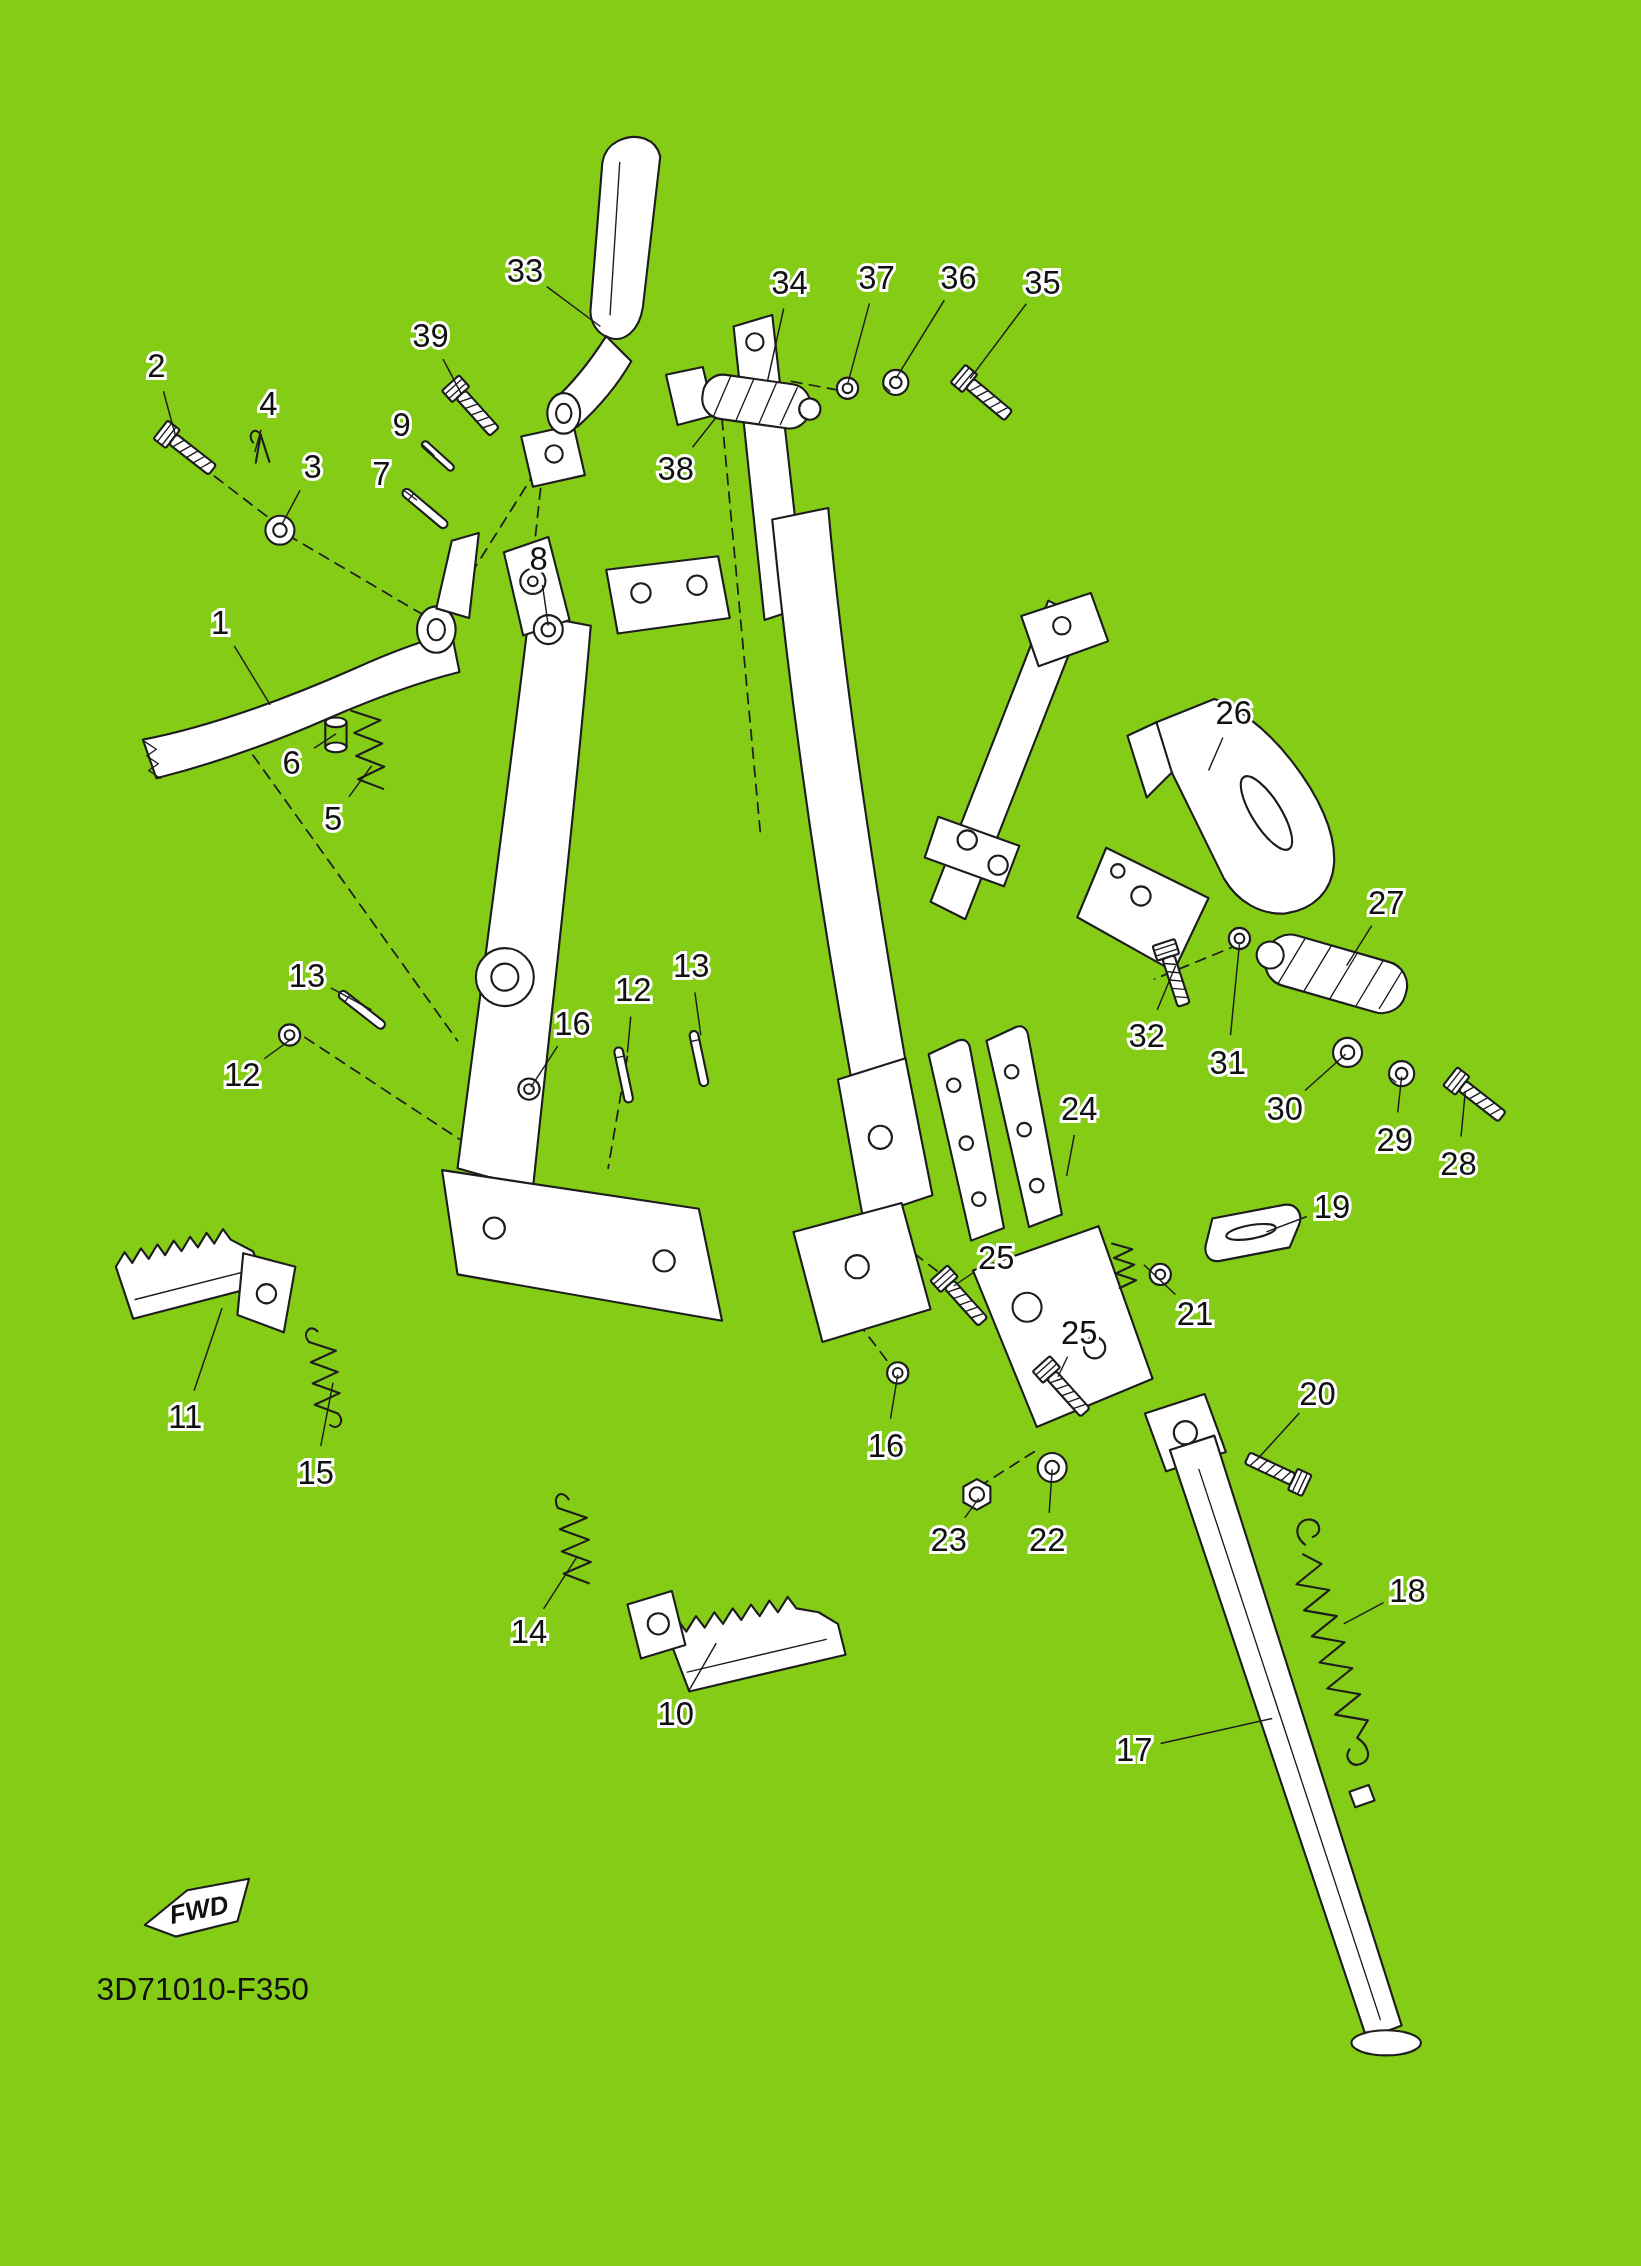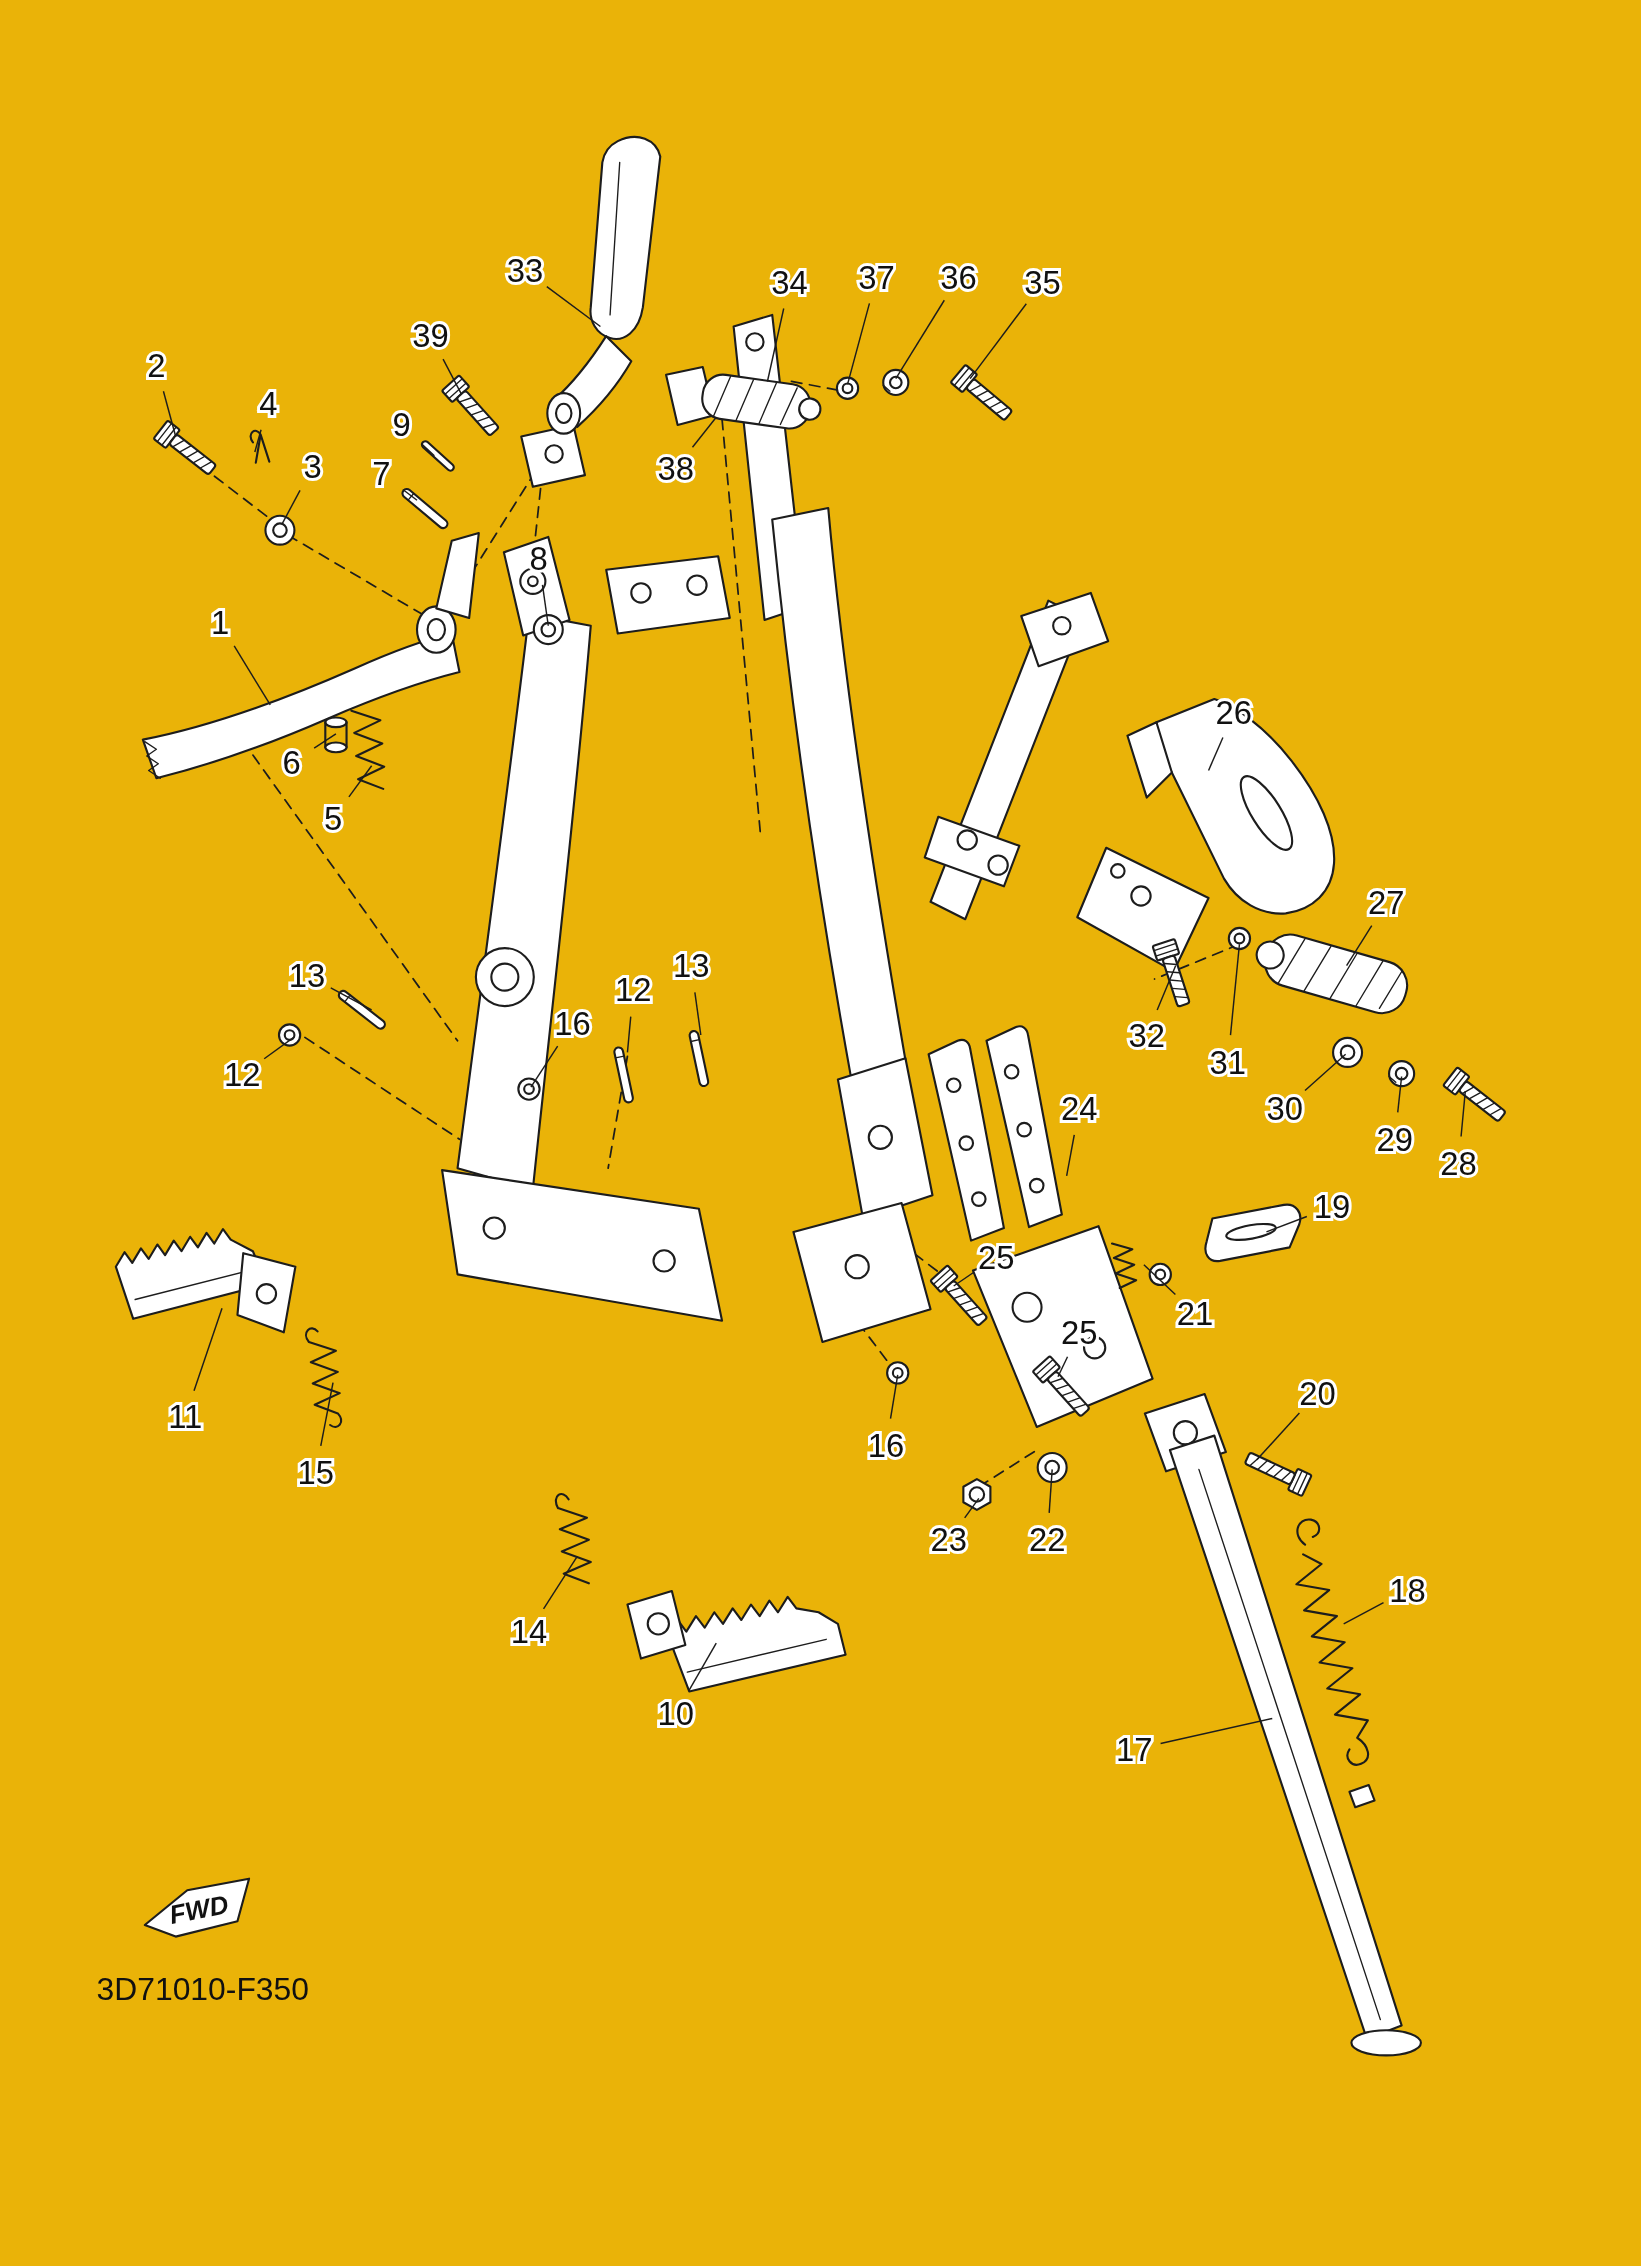--- a/index.html
+++ b/index.html
@@ -1,16 +1,16 @@
 <!DOCTYPE html>
 <html><head>
 <meta charset="utf-8">
 <style>
   html,body{margin:0;padding:0;background:#ffffff;}
-  .page{width:1641px;height:2266px;background:#eab308;position:relative;overflow:hidden;}
+  .page{width:1641px;height:2266px;background:#84cc16;position:relative;overflow:hidden;}
   svg{display:block;}
   .ln{fill:none;stroke:#1d1d1d;stroke-width:2.2;stroke-linecap:round;stroke-linejoin:round;}
   .thin{stroke-width:1.4;}
   .fill{fill:#ffffff;stroke:#1d1d1d;stroke-width:2.2;stroke-linejoin:round;}
   .dash{stroke-dasharray:11 8;stroke-width:1.8;}
   .callout-line{stroke:#1d1d1d;stroke-width:1.5;fill:none;}
   .callout-text{
     font-family:"Liberation Sans",sans-serif;font-size:34px;fill:#111;
     text-anchor:middle;dominant-baseline:central;
     paint-order:stroke;stroke:#ffffff;stroke-width:6px;

